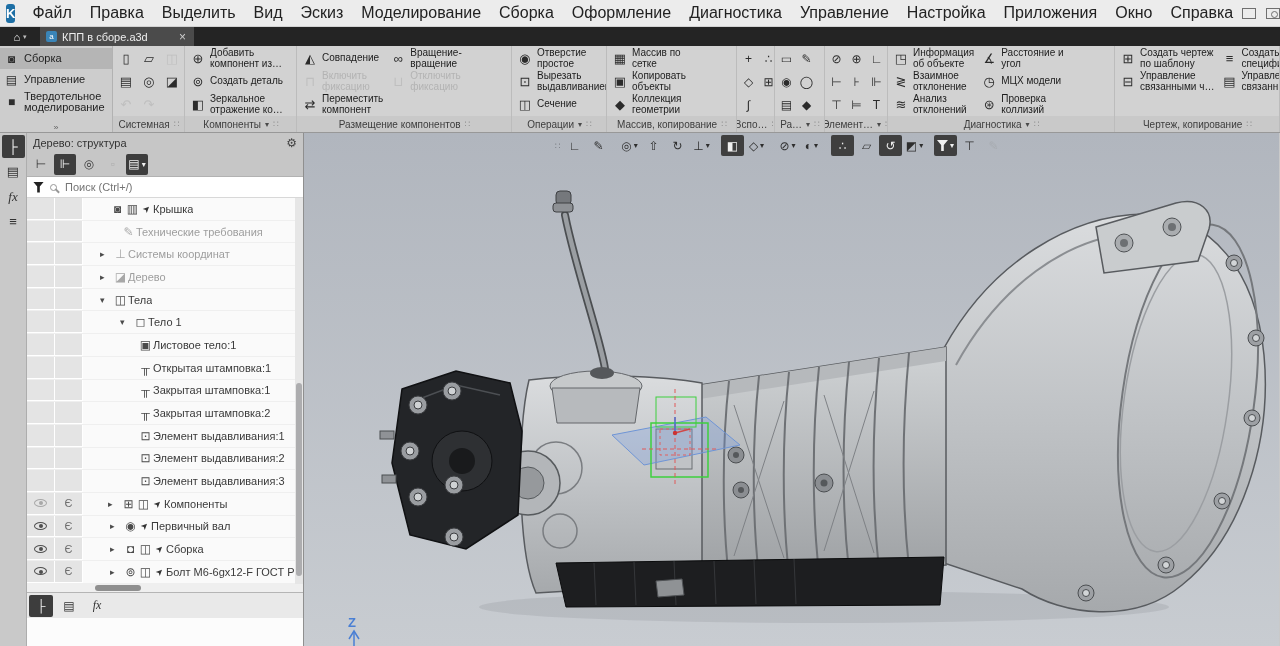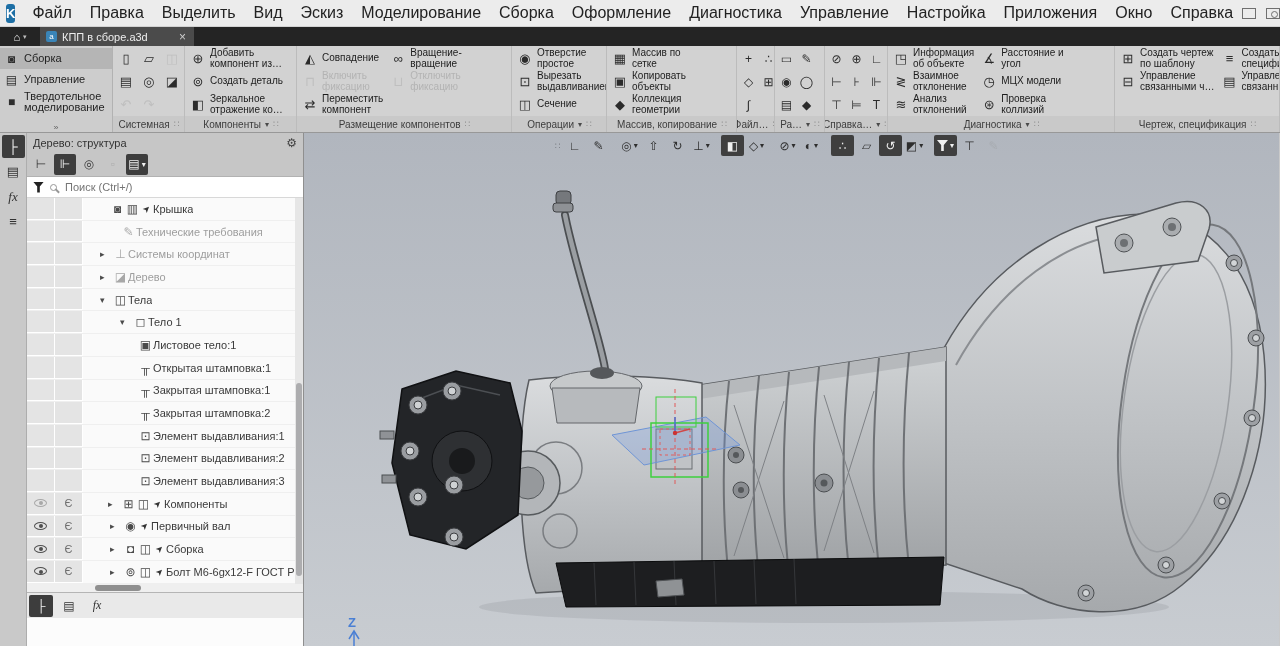--- a/index.html
+++ b/index.html
@@ -321,21 +321,21 @@
           <div class="rg-col">
             <div class="rbtn icononly">
               <span class="ricon">∴</span>
             </div>
             <div class="rbtn icononly">
               <span class="ricon">⊞</span>
             </div>
           </div>
         </div>
         <div class="rg-label">
-          <span>Файл…</span>
+          <span>Вспо…</span>
           <span class="rg-handle">∷</span>
         </div>
       </div>
       <div class="rgroup small" style="width: 50px;">
         <div class="rg-content">
           <div class="rg-col">
             <div class="rbtn icononly">
               <span class="ricon">▭</span>
             </div>
             <div class="rbtn icononly">
@@ -393,21 +393,21 @@
             </div>
             <div class="rbtn icononly">
               <span class="ricon">⊩</span>
             </div>
             <div class="rbtn icononly">
               <span class="ricon">T</span>
             </div>
           </div>
         </div>
         <div class="rg-label">
-          <span>Справка…</span>
+          <span>Элемент…</span>
           <span class="rg-arrow">▾</span>
           <span class="rg-handle">∷</span>
         </div>
       </div>
       <div class="rgroup" style="width: 227px;">
         <div class="rg-content">
           <div class="rg-col">
             <div class="rbtn">
               <span class="ricon">◳</span>
               <span class="rtext">Информация<br>об объекте</span>
@@ -459,21 +459,21 @@
               <span class="ricon">≡</span>
               <span class="rtext">Создать<br>специфи</span>
             </div>
             <div class="rbtn">
               <span class="ricon">▤</span>
               <span class="rtext">Управле<br>связанн</span>
             </div>
           </div>
         </div>
         <div class="rg-label">
-          <span>Чертеж, спецификация</span>
+          <span>Чертеж, копирование</span>
           <span class="rg-handle">∷</span>
         </div>
       </div>
     </div>
 </div>
 
 <div class="main">
 
   <div class="strip">
       <div class="stripbtn active">

